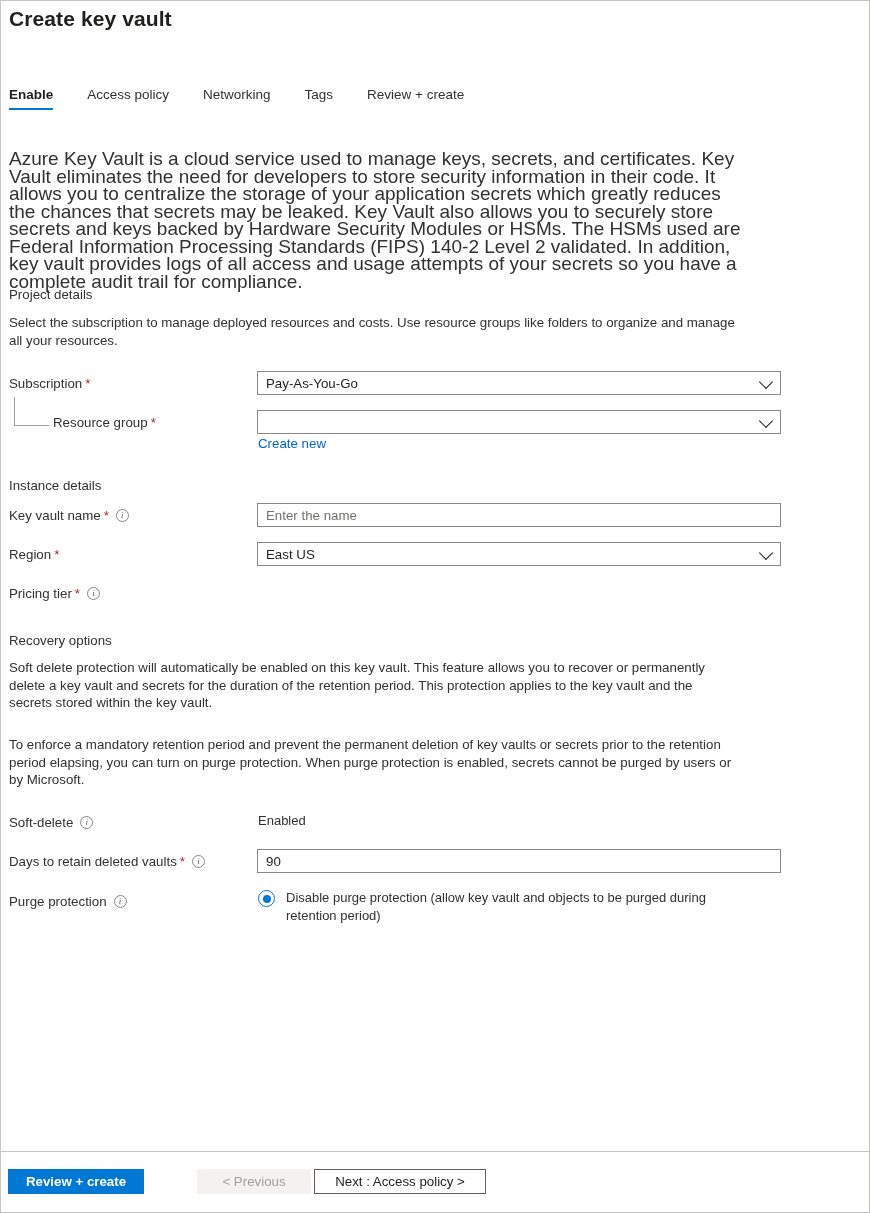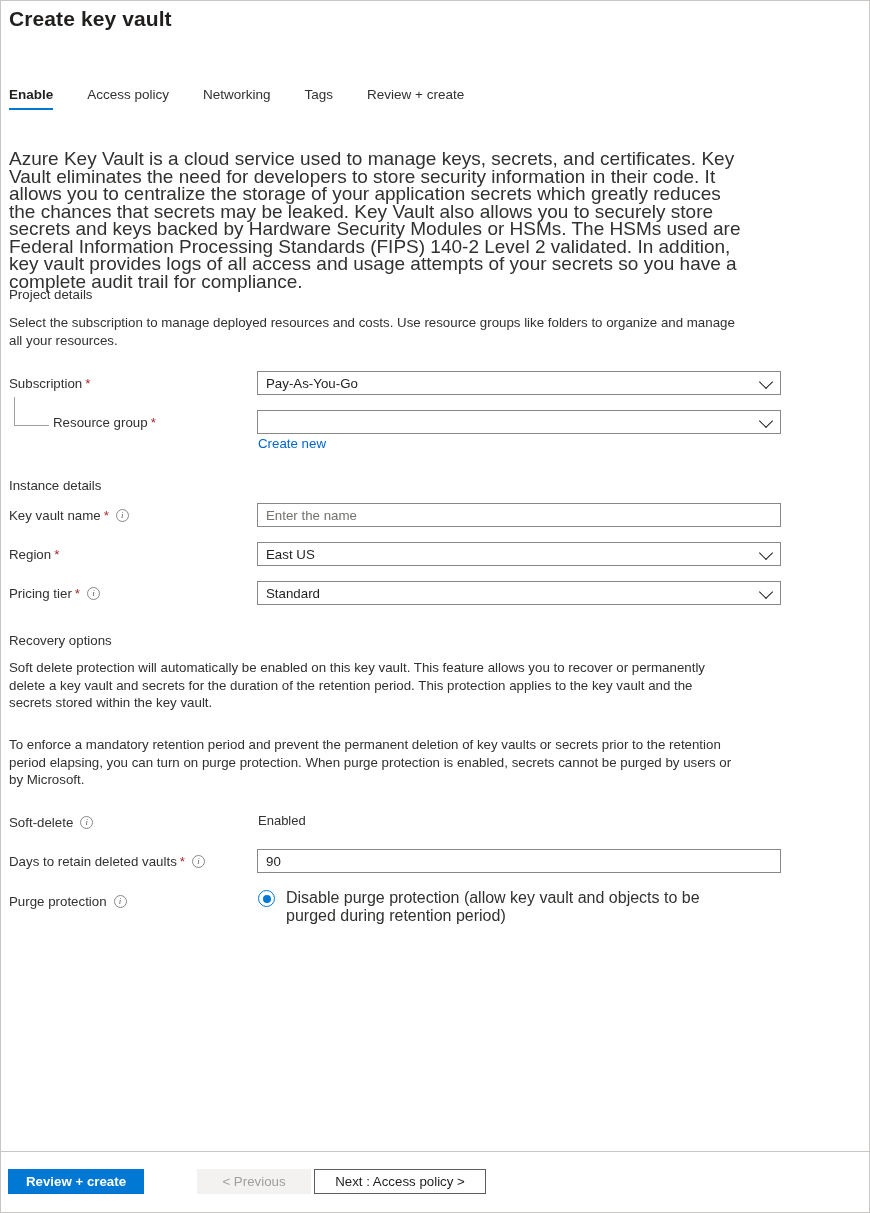--- a/index.html
+++ b/index.html
@@ -201,21 +201,21 @@
     content: "";
     position: absolute;
     left: 50%; top: 50%;
     width: 8px; height: 8px;
     margin: -4px 0 0 -4px;
     border-radius: 50%;
     background: #0078d4;
   }
   .radio-text {
     margin-left: 11px;
-    font-size: 16px;
+    font-size: 13px;
     line-height: 17.5px;
     color: #323130;
     width: 450px;
   }
 
   
   .footer {
     position: absolute;
     left: 0; right: 0; bottom: 0;
     height: 60px;
@@ -318,24 +318,20 @@
     <div class="field select" style="top:541px;">
       <span class="val">East US</span>
       <span class="chev"></span>
     </div>
 
     <div class="row-label" style="top:585px;">
       <span>Pricing tier</span>
       <span class="req">*</span>
       <span class="info-icon">i</span>
     </div>
-    <div class="field select" style="top:580px;">
-      <span class="val">Standard</span>
-      <span class="chev"></span>
-    </div>
 
     <div class="section-head" style="top:632px;">Recovery options</div>
     <div class="para" style="top:658px;">Soft delete protection will automatically be enabled on this key vault. This feature allows you to recover or permanently delete a key vault and secrets for the duration of the retention period. This protection applies to the key vault and the secrets stored within the key vault.</div>
     <div class="para" style="top:735px;">To enforce a mandatory retention period and prevent the permanent deletion of key vaults or secrets prior to the retention period elapsing, you can turn on purge protection. When purge protection is enabled, secrets cannot be purged by users or by Microsoft.</div>
 
     <div class="row-label" style="top:814px;">
       <span>Soft-delete</span>
       <span class="info-icon">i</span>
     </div>
     <div class="static-val" style="top:812px;">Enabled</div>

